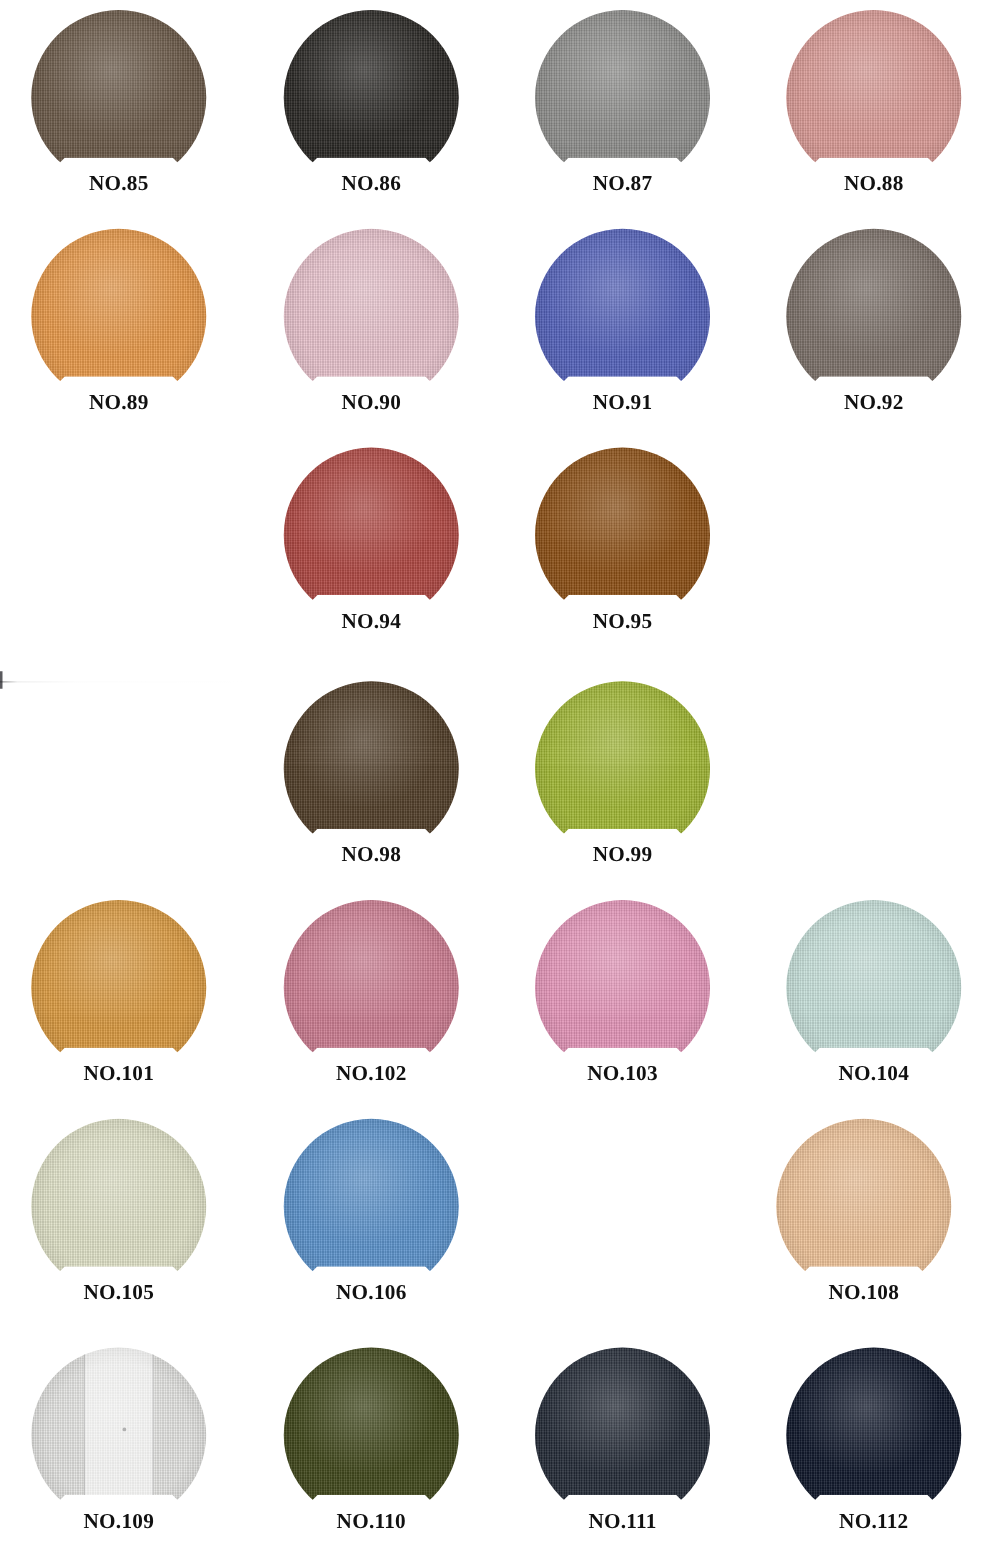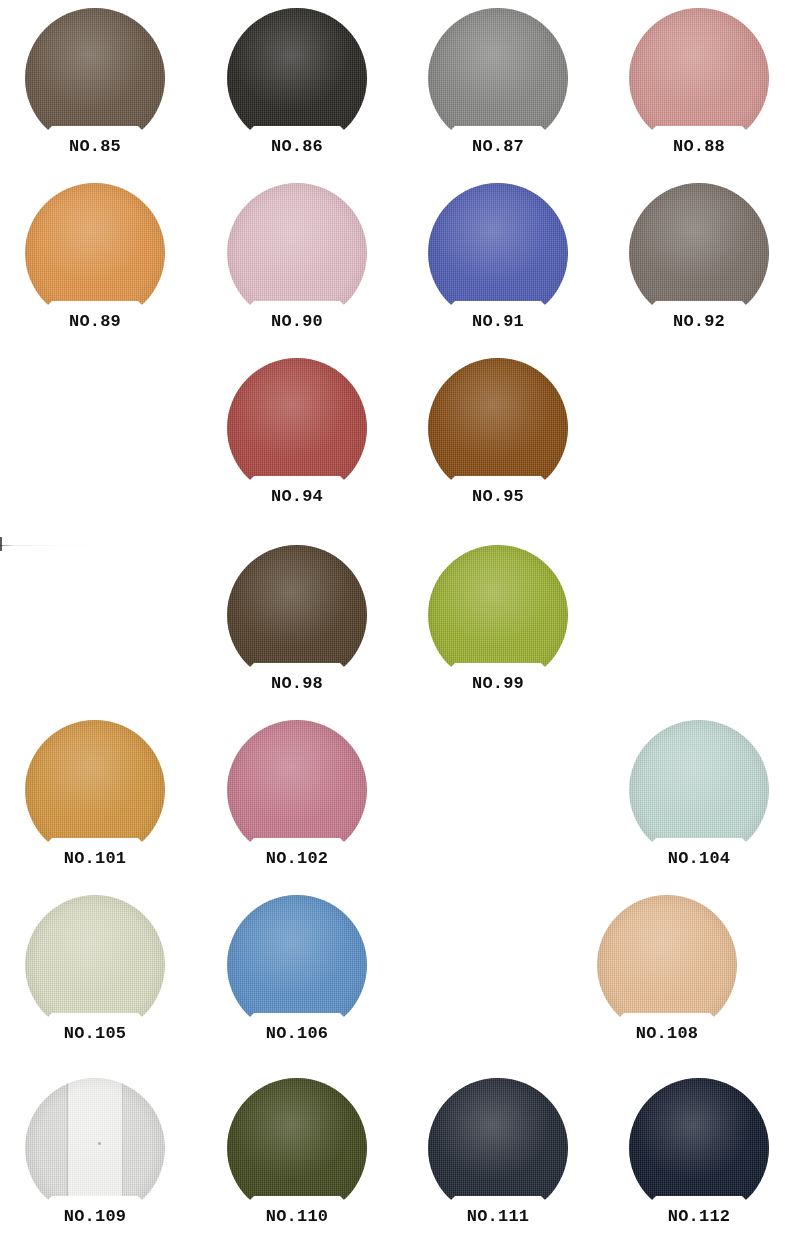--- a/index.html
+++ b/index.html
@@ -155,21 +155,21 @@
     height: 36px;
     background: #ffffff;
     clip-path: polygon(9px 0, calc(100% - 9px) 0, 100% 9px, 100% 100%, 0 100%, 0 9px);
     display: flex;
     align-items: center;
     justify-content: center;
     z-index: 3;
   }
 
   .label-text {
-    font-family: Liberation Mono, monospace;
+    font-family: Liberation Serif, serif;
     font-weight: bold;
     font-size: 17px;
     line-height: 1;
     color: #111111;
     letter-spacing: 0.2px;
     white-space: nowrap;
     padding-top: 5px;
   }
 </style>
 </head>
@@ -283,20 +283,28 @@
       </div>
     </div>
     <div class="swatch" style="left: 222px; top: 720px;">
       <div class="disc-wrap">
         <div class="disc" title="#cc7e92" style="background-color: rgb(204, 126, 146);"></div>
       </div>
       <div class="label-tab">
         <span class="label-text">NO.102</span>
       </div>
     </div>
+    <div class="swatch" style="left: 423px; top: 720px;">
+      <div class="disc-wrap">
+        <div class="disc" title="#e092b5" style="background-color: rgb(224, 146, 181);"></div>
+      </div>
+      <div class="label-tab">
+        <span class="label-text">NO.103</span>
+      </div>
+    </div>
     <div class="swatch" style="left: 624px; top: 720px;">
       <div class="disc-wrap">
         <div class="disc" title="#c6dfd9" style="background-color: rgb(198, 223, 217);"></div>
       </div>
       <div class="label-tab">
         <span class="label-text">NO.104</span>
       </div>
     </div>
     <div class="swatch" style="left: 20px; top: 895px;">
       <div class="disc-wrap">
@@ -307,21 +315,21 @@
       </div>
     </div>
     <div class="swatch" style="left: 222px; top: 895px;">
       <div class="disc-wrap">
         <div class="disc" title="#5e94cc" style="background-color: rgb(94, 148, 204);"></div>
       </div>
       <div class="label-tab">
         <span class="label-text">NO.106</span>
       </div>
     </div>
-    <div class="swatch" style="left: 592px; top: 895px;">
+    <div class="swatch" style="left: 616px; top: 895px;">
       <div class="disc-wrap">
         <div class="disc" title="#eec39a" style="background-color: rgb(238, 195, 154);"></div>
       </div>
       <div class="label-tab">
         <span class="label-text">NO.108</span>
       </div>
     </div>
     <div class="swatch" style="left: 20px; top: 1078px; text-align: right;">
       <div class="disc-wrap">
         <div class="disc has-seams" title="#e4e4e2" style="background-color: rgb(228, 228, 226);">

